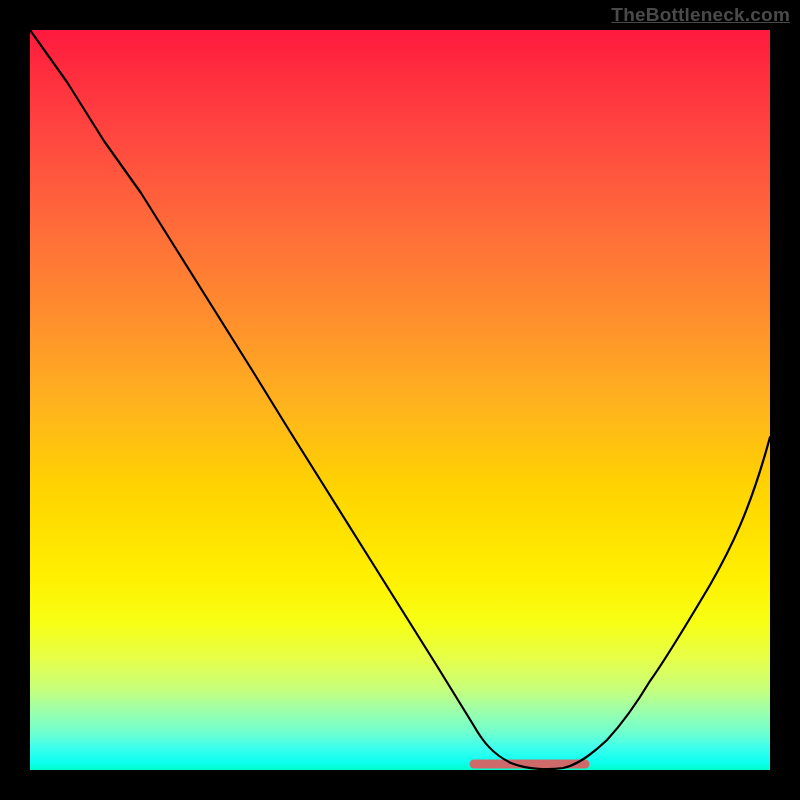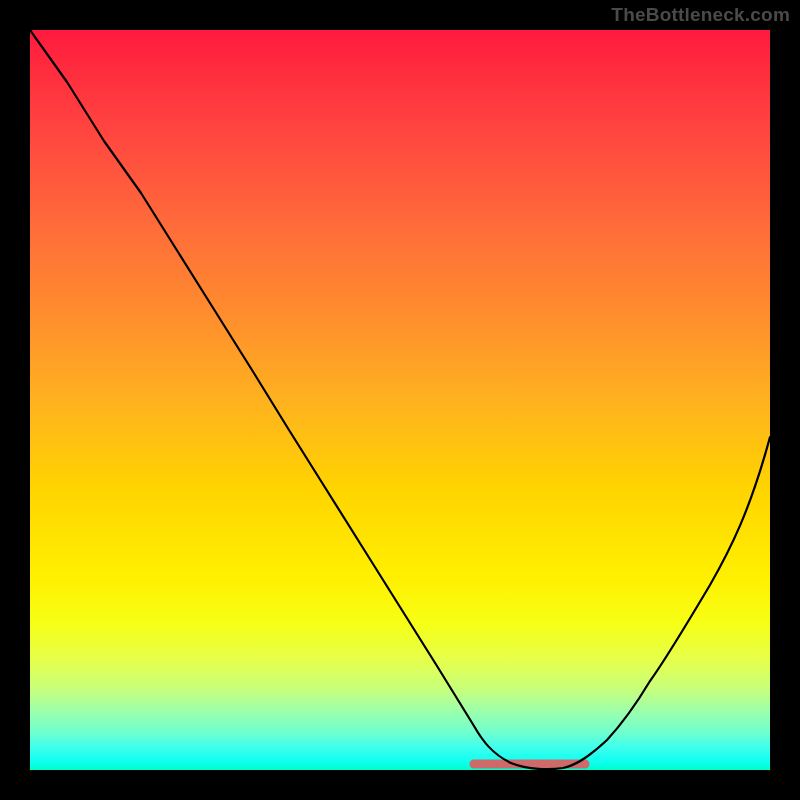--- a/index.html
+++ b/index.html
@@ -19,20 +19,21 @@
   }
   .watermark {
     position: absolute;
     top: 4px;
     right: 10px;
     color: #4a4a4a;
     font-size: 19px;
     font-weight: 600;
     letter-spacing: 0.2px;
     z-index: 10;
+    text-decoration: underline;
   }
   .plot-area {
     position: absolute;
     left: 30px;
     top: 30px;
     width: 740px;
     height: 740px;
     overflow: hidden;
   }
   .gradient {

